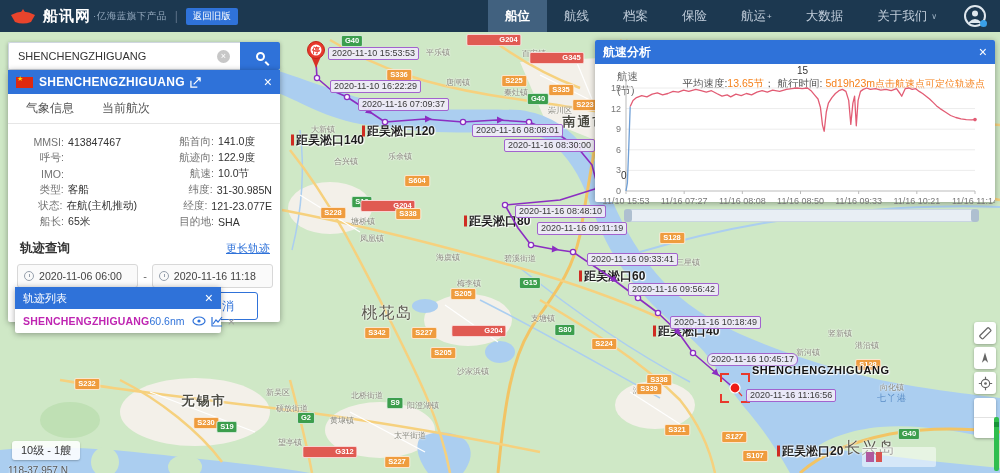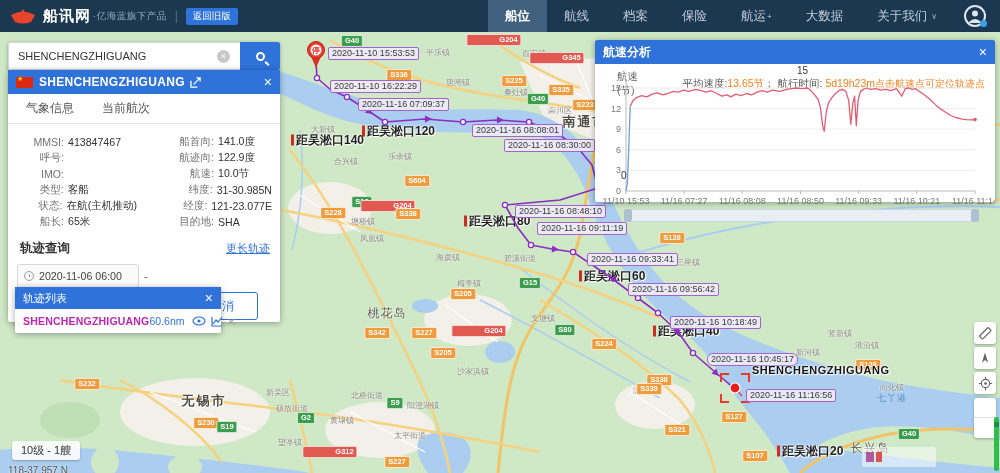--- a/index.html
+++ b/index.html
@@ -21,21 +21,21 @@
   .avatar svg{position:absolute;left:1px;top:1px;}
   .avatar::after{content:"";position:absolute;right:-3px;bottom:-2px;width:7px;height:7px;border-radius:50%;background:#3aa0e8;}
 
   
   #map-svg{position:absolute;left:0;top:0;z-index:0;}
   #map-labels{position:absolute;left:0;top:0;width:1000px;height:473px;z-index:1;pointer-events:none;}
   #track-svg{position:absolute;left:0;top:0;z-index:2;}
   #track-labels{position:absolute;left:0;top:0;width:1000px;height:473px;z-index:3;pointer-events:none;}
   .town{position:absolute;transform:translate(-50%,-50%);font-size:8px;color:#86857a;white-space:nowrap;text-shadow:0 0 2px #fff,0 0 2px #fff;}
   .city{position:absolute;transform:translate(-50%,-50%);font-size:13px;font-weight:bold;color:#4c4c44;letter-spacing:2px;white-space:nowrap;text-shadow:0 0 2px #fff,0 0 3px #fff,1px 1px 1px #fff;}
-  .area-label{position:absolute;transform:translate(-50%,-50%);font-size:12px;color:#5a594e;letter-spacing:1px;white-space:nowrap;text-shadow:0 0 2px #fff,0 0 2px #fff;}
+  .area-label{position:absolute;transform:translate(-50%,-50%);font-size:16px;color:#5a594e;letter-spacing:1px;white-space:nowrap;text-shadow:0 0 2px #fff,0 0 2px #fff;}
   .wlabel{position:absolute;transform:translate(-50%,-50%);font-size:9px;color:#5b8ec7;letter-spacing:1px;white-space:nowrap;}
   .badge{position:absolute;transform:translate(-50%,-50%);font-size:7.5px;font-weight:bold;color:#fff;padding:0 3px;line-height:10px;border-radius:2px;border:1px solid rgba(255,255,255,.75);white-space:nowrap;}
   .badge.g{background:#3c9e4d;}.badge.o{background:#ef9c3e;}.badge.r{background:#e05a52;padding-left:32px;}
   .rmarker{position:absolute;transform:translateY(-50%);display:flex;align-items:center;font-size:12px;font-weight:bold;color:#1c1c1c;white-space:nowrap;text-shadow:0 0 2px #fff,0 0 2px #fff,1px 1px 1px #fff;}
   .rmarker .bar{width:3px;height:11px;background:#cf2c22;margin-right:2px;flex:none;}
   .tlabel{position:absolute;font-size:9px;color:#3a3a3a;background:rgba(238,233,248,.93);border:1px solid #a263ce;border-radius:2px;padding:0 3px;line-height:11px;white-space:nowrap;}
   .shipname{position:absolute;font-size:11px;font-weight:bold;color:#141414;letter-spacing:.5px;white-space:nowrap;text-shadow:0 0 2px #fff,0 0 3px #fff,1px 1px 1px #fff;}
   .zoom-pill{position:absolute;left:12px;top:441px;z-index:4;background:rgba(255,255,255,.88);border-radius:3px;padding:2px 9px;font-size:11px;color:#333;box-shadow:0 1px 2px rgba(0,0,0,.25);}
   .coord-readout{position:absolute;left:8px;top:465px;z-index:4;font-size:10px;color:#555;text-shadow:0 0 2px #fff;}
   .map-attr{position:absolute;left:862px;top:447px;width:74px;height:20px;z-index:4;background:rgba(255,255,255,.5);border-radius:2px;display:flex;align-items:center;gap:2px;padding:0 4px;}
@@ -237,21 +237,21 @@
       <span class="badge o" style="left: 377px; top: 333px;">S342</span>
       <span class="badge o" style="left: 424px; top: 333px;">S227</span>
       <span class="badge r" style="left: 479px; top: 331px;">G204</span>
       <span class="badge o" style="left: 443px; top: 353px;">S205</span>
       <span class="badge g" style="left: 565px; top: 330px;">S80</span>
       <span class="badge o" style="left: 604px; top: 344px;">S224</span>
       <span class="badge o" style="left: 672px; top: 238px;">S128</span>
       <span class="badge o" style="left: 868px; top: 365px;">S128</span>
       <span class="badge o" style="left: 659px; top: 380px;">S338</span>
       <span class="badge o" style="left: 649px; top: 389px;">S339</span>
-      <span class="badge o" style="left: 734px; top: 417px;">S127</span>
+      <span class="badge o" style="left: 734px; top: 437px; font-style: italic;">S127</span>
       <span class="badge o" style="left: 677px; top: 430px;">S321</span>
       <span class="badge o" style="left: 755px; top: 456px;">S107</span>
       <span class="badge g" style="left: 909px; top: 434px;">G40</span>
       <span class="badge o" style="left: 87px; top: 384px;">S232</span>
       <span class="badge o" style="left: 206px; top: 423px;">S230</span>
       <span class="badge g" style="left: 227px; top: 427px;">S19</span>
       <span class="badge g" style="left: 306px; top: 418px;">G2</span>
       <span class="badge g" style="left: 395px; top: 403px;">S9</span>
       <span class="badge r" style="left: 330px; top: 452px;">G312</span>
       <span class="badge o" style="left: 397px; top: 462px;">S227</span>
@@ -422,20 +422,24 @@
     <div class="tq-row">
       <span class="tq-title">轨迹查询</span>
       <a class="tq-link">更长轨迹</a>
     </div>
     <div class="dates-row">
       <div class="date-input">
         <span class="clock"></span>
         <span>2020-11-06 06:00</span>
       </div>
       <span class="date-dash">-</span>
+      <div class="date-input">
+        <span class="clock"></span>
+        <span>2020-11-16 11:18</span>
+      </div>
     </div>
     <button class="cancel-btn">取消</button>
   </div>
 
   <div class="panel tracklist-panel">
     <div class="p-head">
       <span class="tl-title">轨迹列表</span>
       <span class="p-close">×</span>
     </div>
     <div id="tl-rows">

